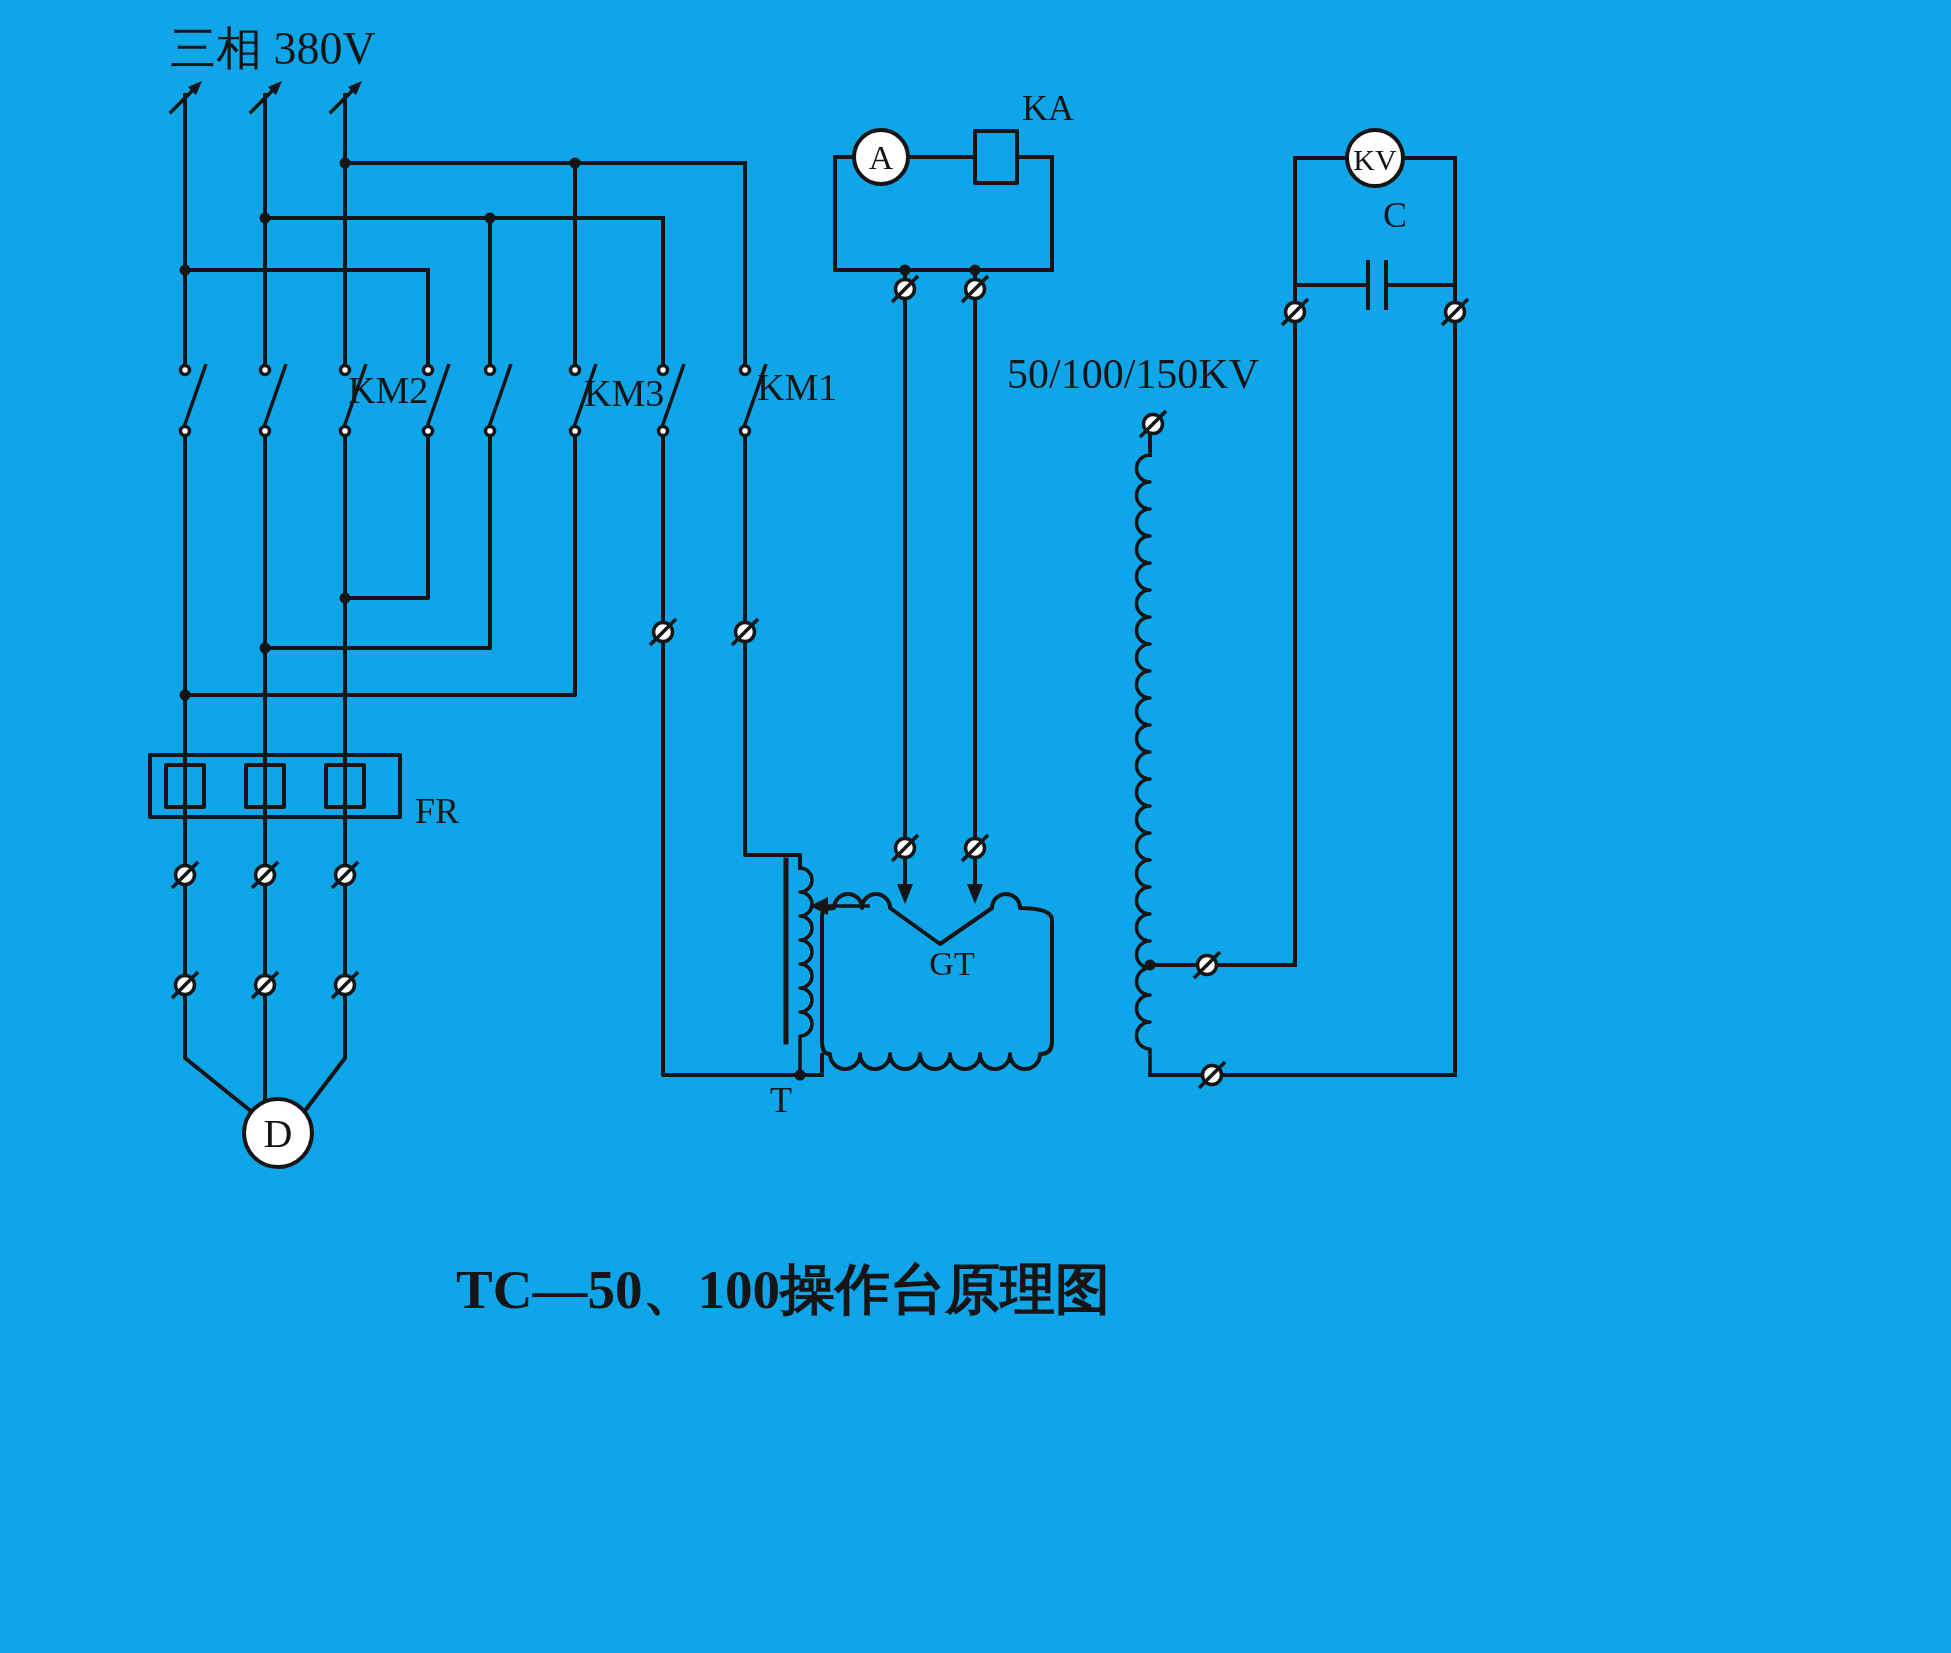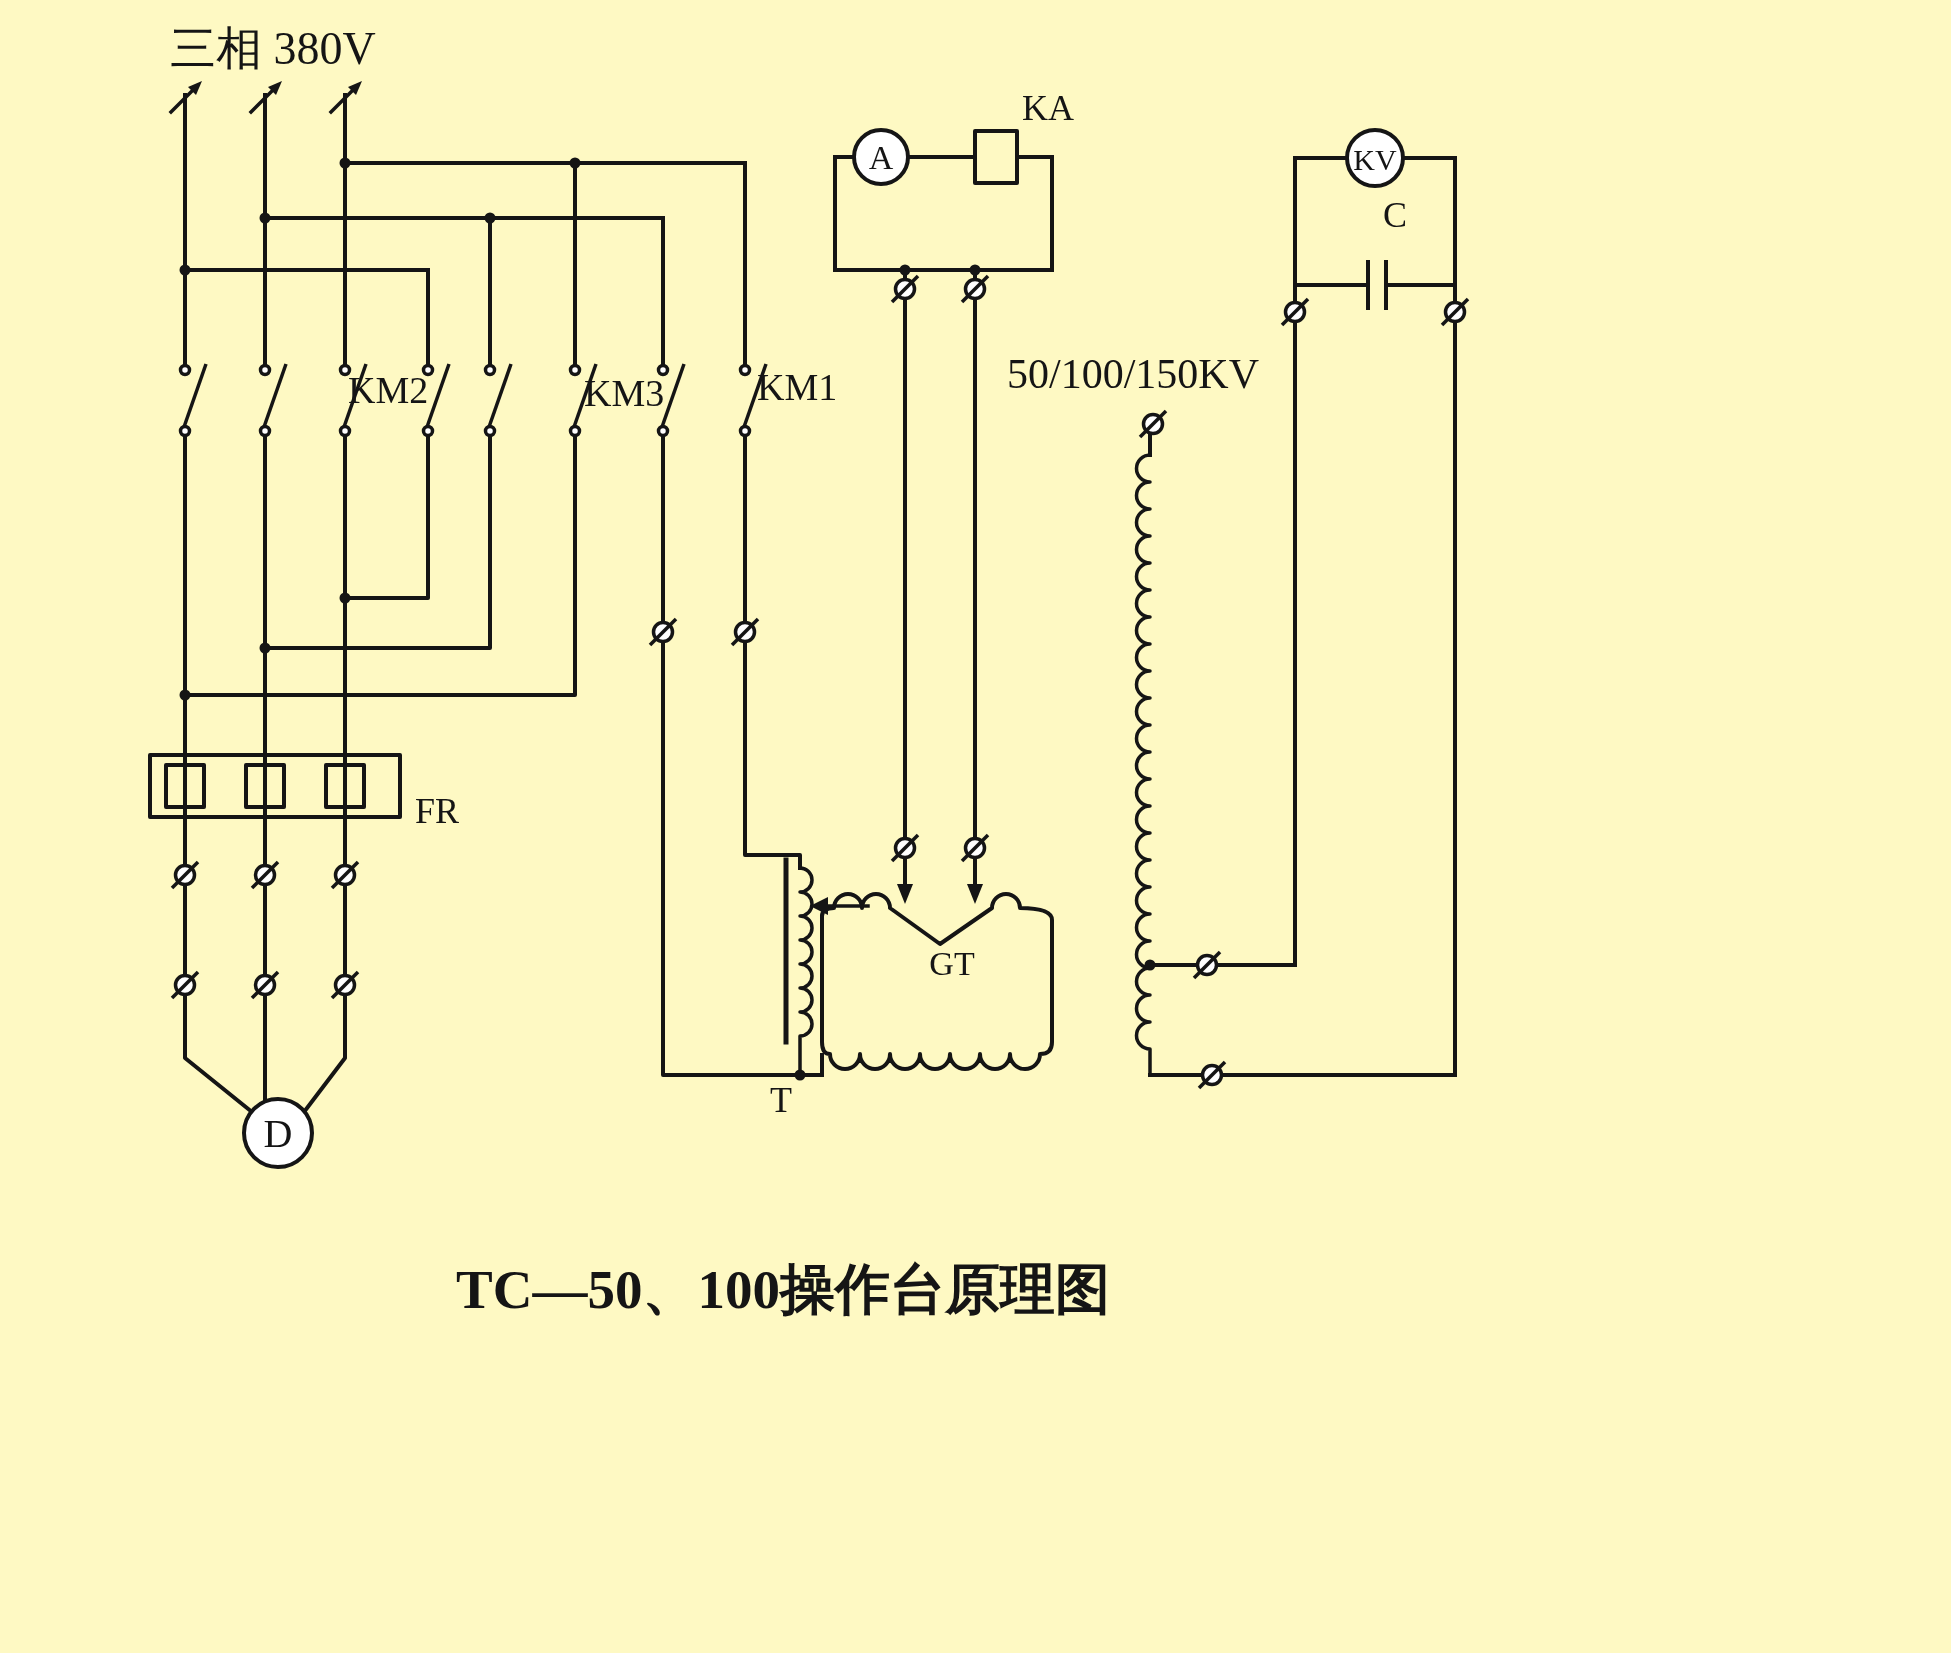--- a/index.html
+++ b/index.html
@@ -1,16 +1,16 @@
 <!DOCTYPE html>
 <html><head>
 <meta charset="utf-8">
 <style>
   html,body{margin:0;padding:0;background:#e8e8e4;}
-  .page{position:relative;width:1951px;height:1653px;background:#fef9c3;overflow:hidden;}
+  .page{position:relative;width:1951px;height:1653px;background:#0ea5e9;overflow:hidden;}
   .page svg{position:absolute;left:0;top:0;}
   text{fill:#151515;font-family:"Liberation Serif","DejaVu Serif",serif;}
 </style>
 </head>
 <body>
 
 <div class="page">
 <svg width="1951" height="1653" viewBox="0 0 1951 1653">
   <defs>
     <g id="term" stroke="#151515" stroke-width="3.5">

